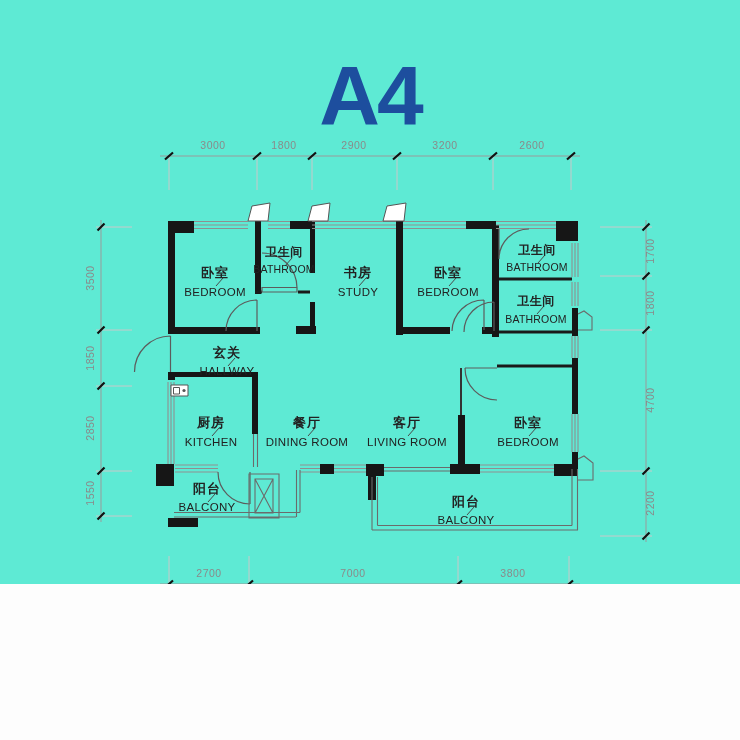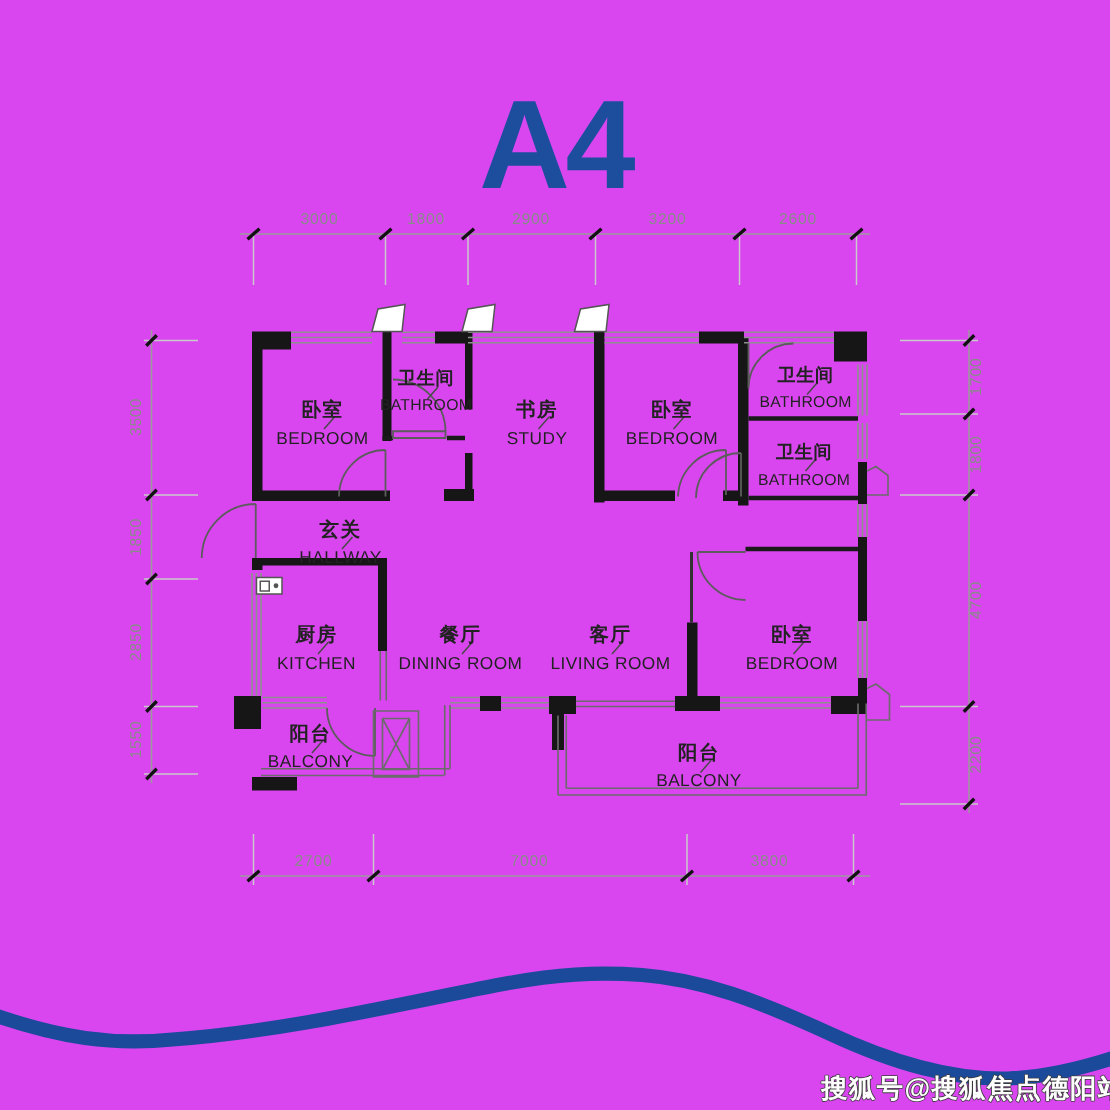--- a/index.html
+++ b/index.html
@@ -1,16 +1,16 @@
 <!DOCTYPE html>
 <html><head>
 <meta charset="utf-8">
 <style>
   html,body{margin:0;padding:0;background:#fdfdfd;}
-  .stage{position:relative;width:740px;height:740px;background:#d946ef;overflow:hidden;
+  .stage{position:relative;width:740px;height:584px;background:#5eead4;overflow:hidden;
          font-family:"Liberation Sans", sans-serif;}
   svg text{font-family:"Liberation Sans", sans-serif;}
   .cn{font-size:13px;fill:#222;font-weight:bold;letter-spacing:1px;}
   .cn-sm{font-size:12px;fill:#222;font-weight:bold;letter-spacing:0.5px;}
   .en{font-size:11.5px;fill:#222;letter-spacing:0.3px;}
   .en-sm{font-size:10.5px;fill:#222;letter-spacing:0.2px;}
   .dim{font-size:10.5px;fill:#8a8a8a;letter-spacing:0.5px;}
   .title-text{font-size:84px;font-weight:bold;letter-spacing:-3px;}
   .wm{font-size:17.5px;font-weight:bold;letter-spacing:1px;
       stroke-linejoin:round;paint-order:stroke;}

